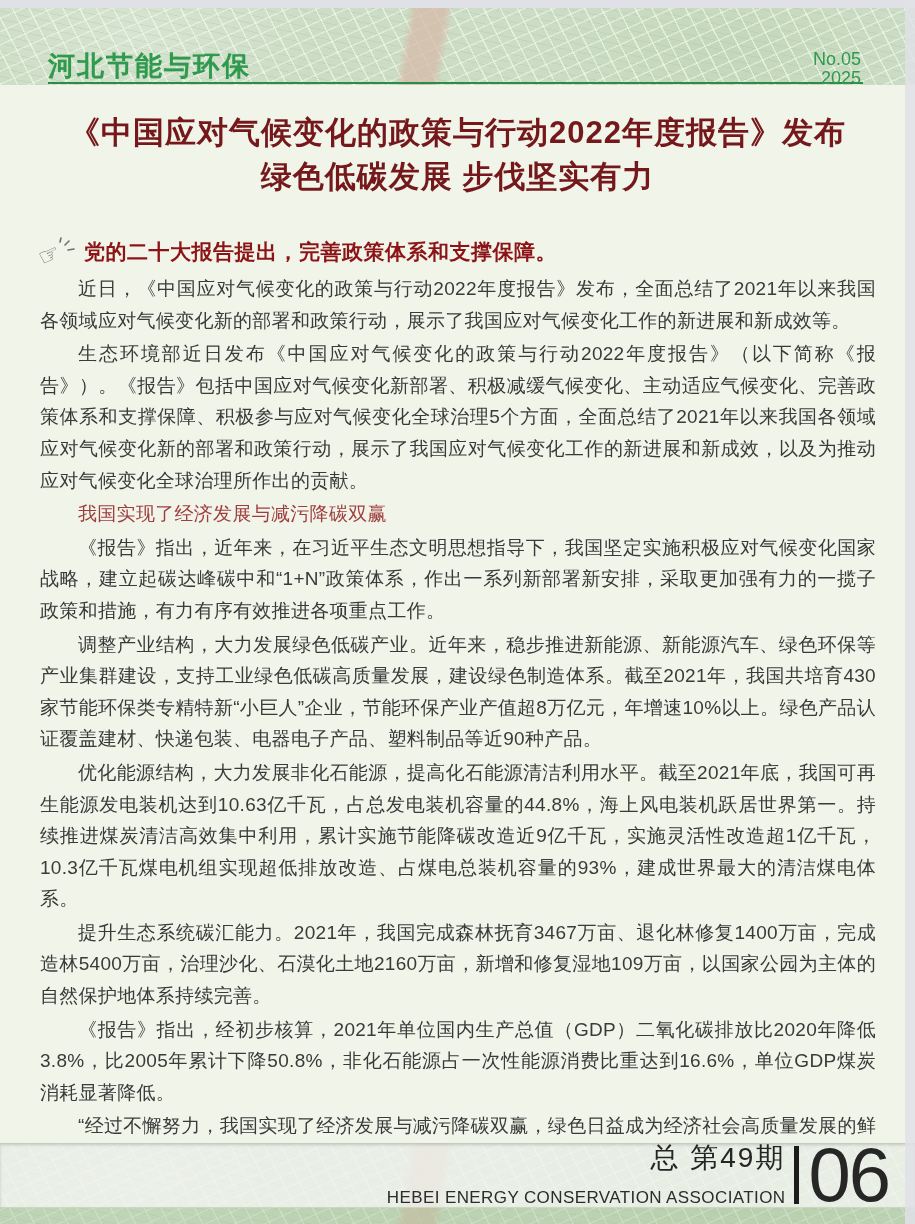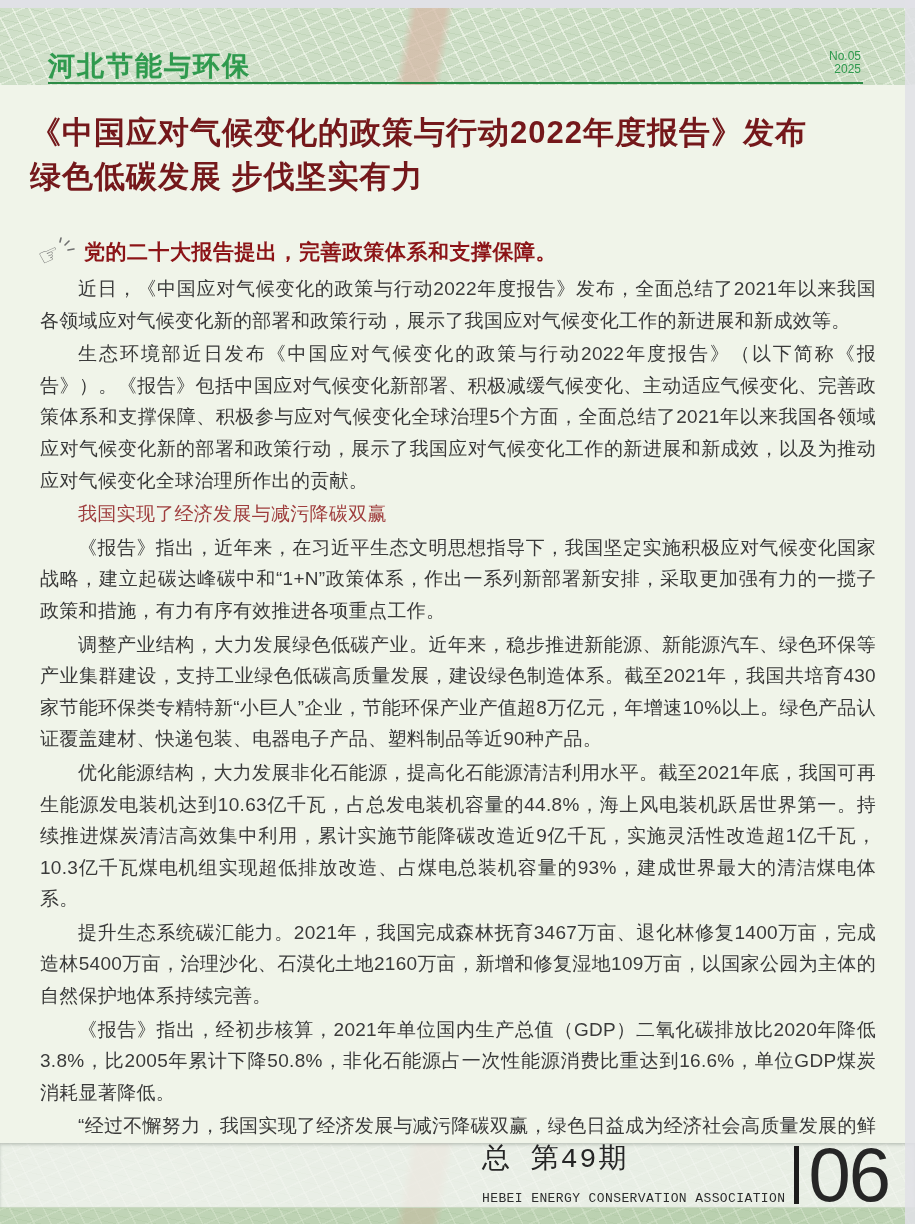--- a/index.html
+++ b/index.html
@@ -21,39 +21,39 @@
   .band-footer{position:absolute;left:0;top:1143px;width:915px;height:81px;}
   .footer-overlay{position:absolute;left:0;top:0;width:915px;height:64px;background:rgba(240,243,238,.8);border-top:1px solid rgba(150,160,150,.45);box-shadow:0 1px 3px rgba(120,130,120,.35) inset;}
   .band-bottom-green{position:absolute;left:0;top:64px;width:915px;height:17px;background:rgba(170,198,158,.45);}
   .strip-top{position:absolute;left:0;top:0;width:915px;height:8px;background:#e0e1e6;}
   .strip-right{position:absolute;right:0;top:0;width:10px;height:1224px;background:rgba(224,225,230,.85);}
 
   
   .masthead{position:absolute;left:48px;top:48px;right:52px;height:37px;}
   .mast-title{font-size:27px;font-weight:bold;color:#2f9a4e;letter-spacing:2px;text-shadow:0 0 1px rgba(47,154,78,.4);}
   .mast-rule{position:absolute;left:0;right:0;top:34px;height:2px;background:#2c8b46;}
-  .issue-block{position:absolute;right:54px;top:50px;text-align:right;color:#2f9a4e;line-height:1.05;font-size:12px;}
+  .issue-block{position:absolute;right:54px;top:50px;text-align:right;color:#2f9a4e;line-height:1.05;font-size:18px;}
 
   
   .panel{position:absolute;left:0;top:85px;width:915px;height:1058px;background:rgba(246,247,246,.94);}
-  .article-title{margin:26px 30px 0;text-align:left;color:#74181b;font-weight:bold;font-size:31px;line-height:44px;letter-spacing:1px;}
+  .article-title{margin:26px 30px 0;text-align:center;color:#74181b;font-weight:bold;font-size:31px;line-height:44px;letter-spacing:1px;}
 
   .lead-row{display:flex;align-items:center;gap:8px;margin:38px 38px 0;}
   .hand-svg{flex:0 0 auto;}
   .lead-text{color:#8c1417;font-weight:bold;font-size:21px;letter-spacing:.5px;}
 
   .body-col{margin:6px 37px 0 38px;text-align:justify;}
   .body-col p{margin:2px;text-indent:2em;font-size:19px;line-height:31.6px;color:#3a3a3a;letter-spacing:.3px;}
   .body-col p.subhead{color:#9e3d3d;}
 
   
   .footer-content{position:absolute;right:26px;top:0;height:64px;display:flex;align-items:center;justify-content:flex-end;gap:9px;}
-  .footer-text{color:#252525;font-family:Liberation Mono, monospace;}
+  .footer-text{text-align:right;color:#252525;}
   .footer-issue{font-size:28px;letter-spacing:2px;line-height:1.15;}
-  .footer-assoc{font-size:13px;letter-spacing:.4px;margin-top:14px;color:#2c2c2c;}
+  .footer-assoc{font-size:17px;letter-spacing:.4px;margin-top:14px;color:#2c2c2c;}
   .footer-bar{width:5px;height:58px;background:#1c1c1c;}
   .footer-page{font-size:76px;line-height:58px;color:#262626;letter-spacing:-2px;}
 </style>
 </head>
 <body>
 
 <div class="page">
 
   <div class="band-header leaf-bg">
     <div class="strip-top"></div>

